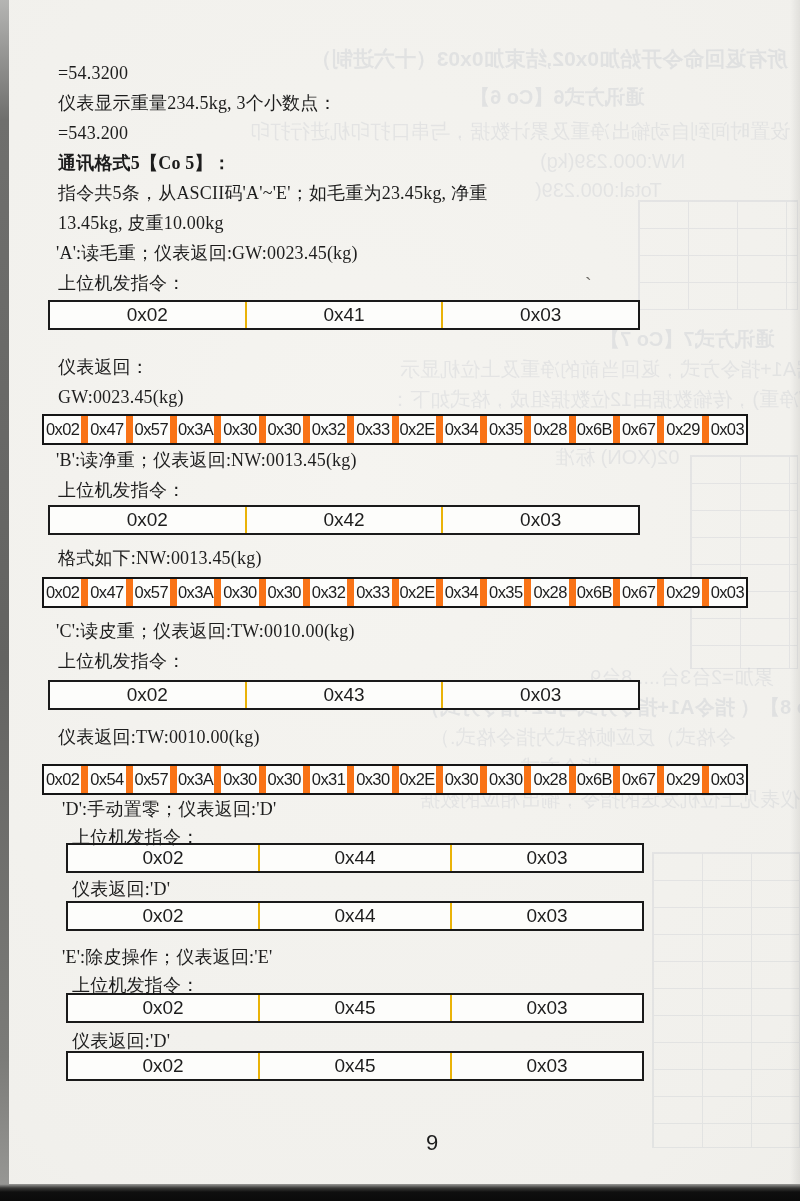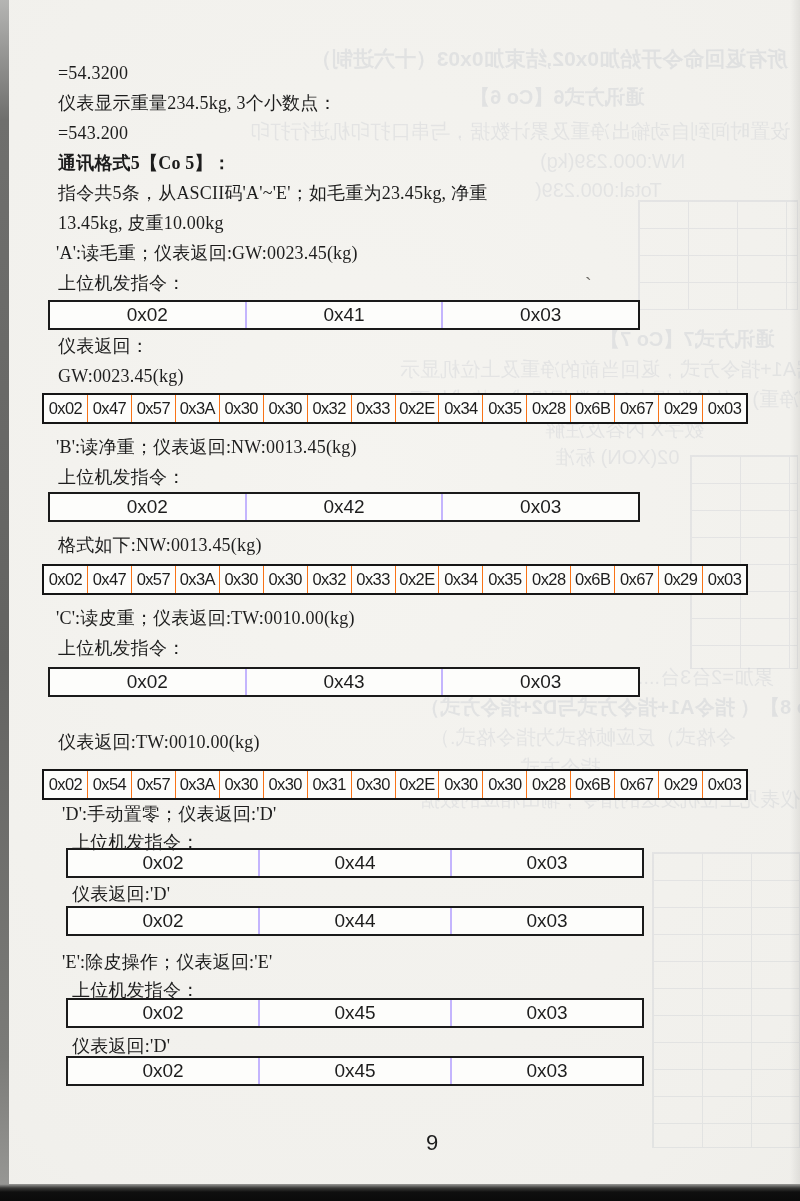--- a/index.html
+++ b/index.html
@@ -32,28 +32,28 @@
 
   
   .content{position:absolute;z-index:2;left:48px;top:50px;width:712px;}
   .ln{font-size:18px;line-height:30px;margin:0;padding-left:10px;letter-spacing:.2px;font-family:Liberation Serif, serif;}
   .b{font-weight:700;}
   .lh28{line-height:28px;}
 
   
   .t3{display:flex;width:592px;border:2px solid #1a1a1a;background:#fdfdfb;box-sizing:border-box;}
   .t3 .c3{flex:1;height:26px;line-height:26px;text-align:center;font-size:19px;
-    border-left:2px solid #c4b5fd;box-sizing:border-box;}
+    border-left:2px solid #eab308;box-sizing:border-box;}
   .t3 .c3:first-child{border-left:none;}
   .t3.ind{margin-left:18px;width:578px;}
 
   
   .thex{display:flex;width:706px;margin-left:-6px;border:2px solid #151515;background:#fdfdfb;box-sizing:border-box;}
   .thex .hc{flex:1;height:27px;line-height:27px;text-align:center;font-size:16.5px;letter-spacing:-.6px;
-    border-left:1px solid #f97316;box-sizing:border-box;overflow:hidden;}
+    border-left:7px solid #f97316;box-sizing:border-box;overflow:hidden;}
   .thex .hc:first-child{border-left:none;}
 
   .pagenum{position:absolute;left:334px;top:1080px;width:100px;text-align:center;font-size:22px;}
 </style>
 </head>
 <body>
 
 <div class="page">
 
   <div class="bleed bold" style="left:368px;top:46px;width:420px;font-size:21px;">所有返回命令开始加0x02,结束加0x03（十六进制）</div>
@@ -85,42 +85,42 @@
     <p class="ln">指令共5条，从ASCII码'A'~'E'；如毛重为23.45kg, 净重</p>
     <p class="ln">13.45kg, 皮重10.00kg</p>
 
     <p class="ln" style="padding-left:8px;">'A':读毛重；仪表返回:GW:0023.45(kg)</p>
     <p class="ln">上位机发指令：</p>
     <div class="t3" style="margin-top:2px;">
       <div class="c3">0x02</div>
       <div class="c3">0x41</div>
       <div class="c3">0x03</div>
     </div>
-    <p class="ln" style="margin-top:1px;">仪表返回：</p>
+    <p class="ln" style="margin-top:22px;">仪表返回：</p>
     <p class="ln">GW:0023.45(kg)</p>
     <div class="thex" style="margin-top:2px;">
       <div class="hc">0x02</div>
       <div class="hc">0x47</div>
       <div class="hc">0x57</div>
       <div class="hc">0x3A</div>
       <div class="hc">0x30</div>
       <div class="hc">0x30</div>
       <div class="hc">0x32</div>
       <div class="hc">0x33</div>
       <div class="hc">0x2E</div>
       <div class="hc">0x34</div>
       <div class="hc">0x35</div>
       <div class="hc">0x28</div>
       <div class="hc">0x6B</div>
       <div class="hc">0x67</div>
       <div class="hc">0x29</div>
       <div class="hc">0x03</div>
     </div>
 
-    <p class="ln" style="margin-top:8px;padding-left:8px;">'B':读净重；仪表返回:NW:0013.45(kg)</p>
+    <p class="ln" style="margin-top:0;padding-left:8px;">'B':读净重；仪表返回:NW:0013.45(kg)</p>
     <p class="ln">上位机发指令：</p>
     <div class="t3" style="margin-top:0px;">
       <div class="c3">0x02</div>
       <div class="c3">0x42</div>
       <div class="c3">0x03</div>
     </div>
     <p class="ln" style="margin-top:8px;">格式如下:NW:0013.45(kg)</p>
     <div class="thex" style="margin-top:4px;">
       <div class="hc">0x02</div>
       <div class="hc">0x47</div>
@@ -140,21 +140,21 @@
       <div class="hc">0x03</div>
     </div>
 
     <p class="ln" style="margin-top:8px;padding-left:8px;">'C':读皮重；仪表返回:TW:0010.00(kg)</p>
     <p class="ln">上位机发指令：</p>
     <div class="t3" style="margin-top:4px;">
       <div class="c3">0x02</div>
       <div class="c3">0x43</div>
       <div class="c3">0x03</div>
     </div>
-    <p class="ln" style="margin-top:30px;">仪表返回:TW:0010.00(kg)</p>
+    <p class="ln" style="margin-top:12px;">仪表返回:TW:0010.00(kg)</p>
     <div class="thex" style="margin-top:12px;">
       <div class="hc">0x02</div>
       <div class="hc">0x54</div>
       <div class="hc">0x57</div>
       <div class="hc">0x3A</div>
       <div class="hc">0x30</div>
       <div class="hc">0x30</div>
       <div class="hc">0x31</div>
       <div class="hc">0x30</div>
       <div class="hc">0x2E</div>

